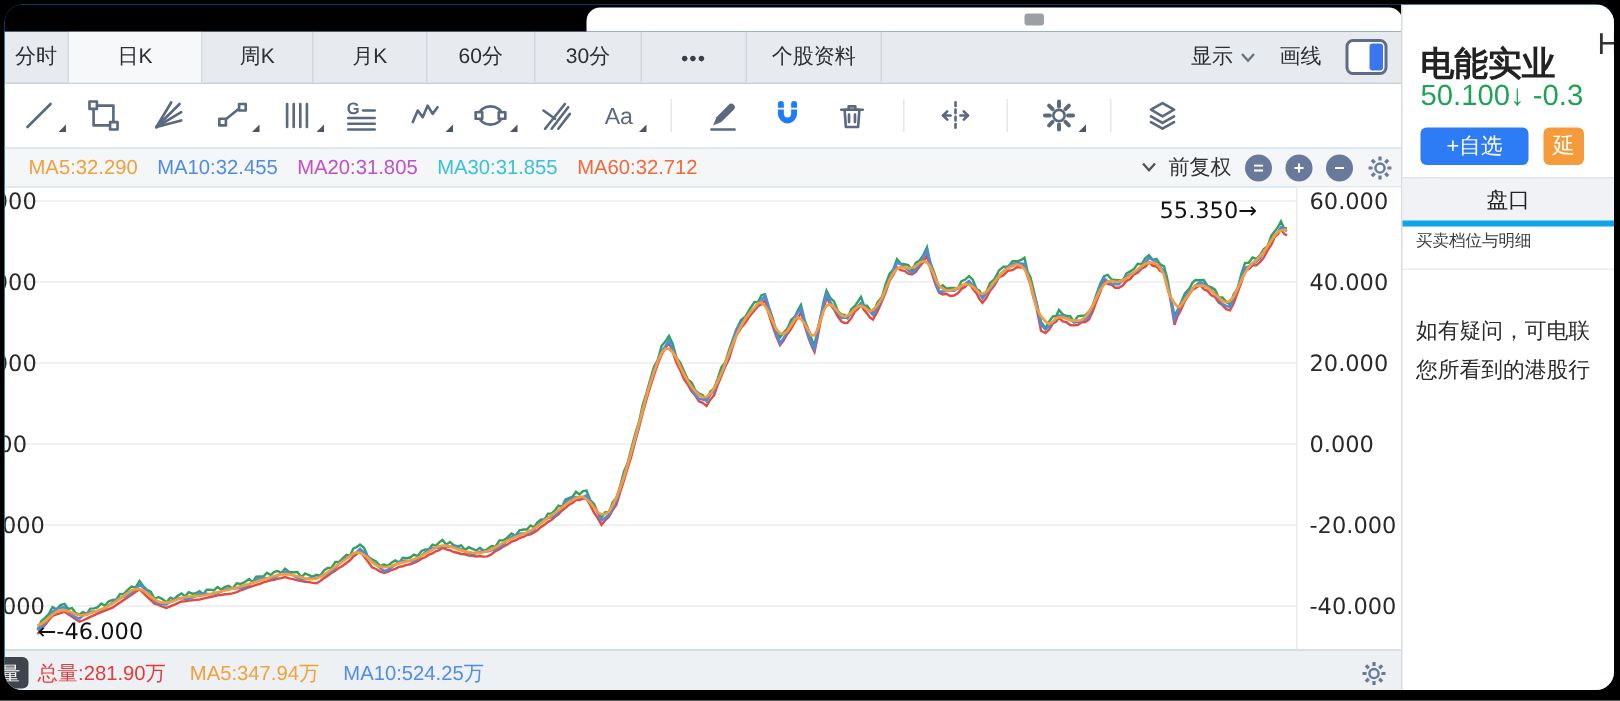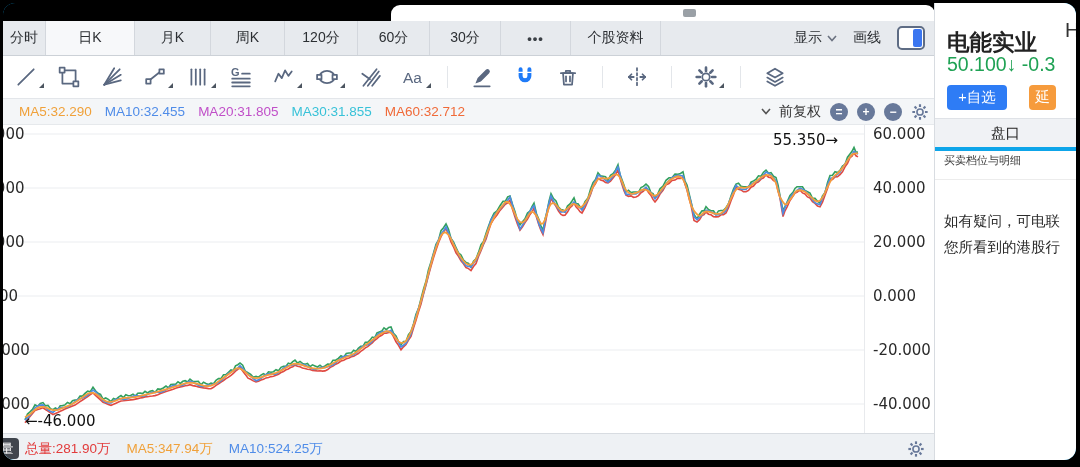--- a/index.html
+++ b/index.html
@@ -46,21 +46,21 @@
   .anno{position:absolute;font-size:15px;color:#111;font-family:"DejaVu Sans",sans-serif;white-space:nowrap;}
   
   .volbar{height:30px;background:#eef1f4;border-top:1px solid #d8dce1;position:relative;display:flex;align-items:center;gap:16px;padding-left:22px;font-size:13.5px;}
   .vol-badge{position:absolute;left:-8px;top:4px;width:24px;height:21px;background:#40454d;color:#fff;border-radius:4px;font-size:13px;display:flex;align-items:center;justify-content:center;}
   .volbar .gear{position:absolute;right:10px;top:6px;}
   
   .rpanel{position:absolute;right:0;top:0;width:141px;bottom:0;background:#fff;border-left:1px solid #d8dce1;}
   .stock-name{position:absolute;left:12px;top:24px;font-size:22.5px;font-weight:600;color:#222;white-space:nowrap;}
   .ticker{position:absolute;left:130px;top:16px;font-size:20px;color:#333;white-space:nowrap;}
   .price-row{position:absolute;left:12px;top:50px;font-size:19.5px;color:#1fa254;white-space:nowrap;}
-  .btn-watch{position:absolute;left:12px;top:82px;width:60px;height:25px;background:#2e7cf5;border-radius:4px;color:#fff;font-size:14.5px;display:flex;align-items:center;justify-content:center;}
+  .btn-watch{position:absolute;left:12px;top:82px;width:72px;height:25px;background:#2e7cf5;border-radius:4px;color:#fff;font-size:14.5px;display:flex;align-items:center;justify-content:center;}
   .badge-delay{position:absolute;left:94px;top:82px;width:27px;height:25px;background:#f69b3c;border-radius:4px;color:#fff;font-size:15px;display:flex;align-items:center;justify-content:center;}
   .pankou{position:absolute;left:0;right:0;top:115px;height:28px;background:#f0f2f5;border-top:1px solid #dfe2e7;border-bottom:4px solid #0ea5e9;display:flex;align-items:center;justify-content:center;font-size:14.5px;color:#222;}
   .detail-lbl{position:absolute;left:9px;top:150px;font-size:11px;color:#3a3a3a;white-space:nowrap;}
   .panel-div{position:absolute;left:0;right:0;top:176px;height:1px;background:#ececec;}
   .disclaimer{position:absolute;left:9px;top:205px;font-size:14.5px;color:#2b2b2b;line-height:26px;white-space:nowrap;}
 </style>
 </head>
 <body>
 
 <div class="frame">
@@ -71,23 +71,22 @@
       <div class="top-strip">
         <div class="top-bar-white">
           <div class="top-bar-handle"></div>
         </div>
       </div>
 
       <div class="tabbar" id="tabbar">
 
         <div class="tab" style="width: 42px;">分时</div>
           <div class="tab active" style="width: 88px;">日K</div>
+          <div class="tab" style="width: 73px;">周K</div>
           <div class="tab" style="width: 75px;">月K</div>
-          <div class="tab" style="width: 73px;">周K</div>
-          <div class="tab" style="width: 72px;">120分</div>
           <div class="tab" style="width: 71px;">60分</div>
           <div class="tab" style="width: 70px;">30分</div>
           <div class="tab dots" style="width: 69px;">•••</div>
           <div class="tab" style="width: 89px;">个股资料</div>
           <div class="tab-spacer"></div>
         <div class="tab-right">
           <div class="lbl">
             <span>显示</span>
             <svg class="chev" viewBox="0 0 10 7">
                 <polyline points="1,1 5,5.5 9,1" fill="none" stroke="#6b7280" stroke-width="1.6"></polyline>

